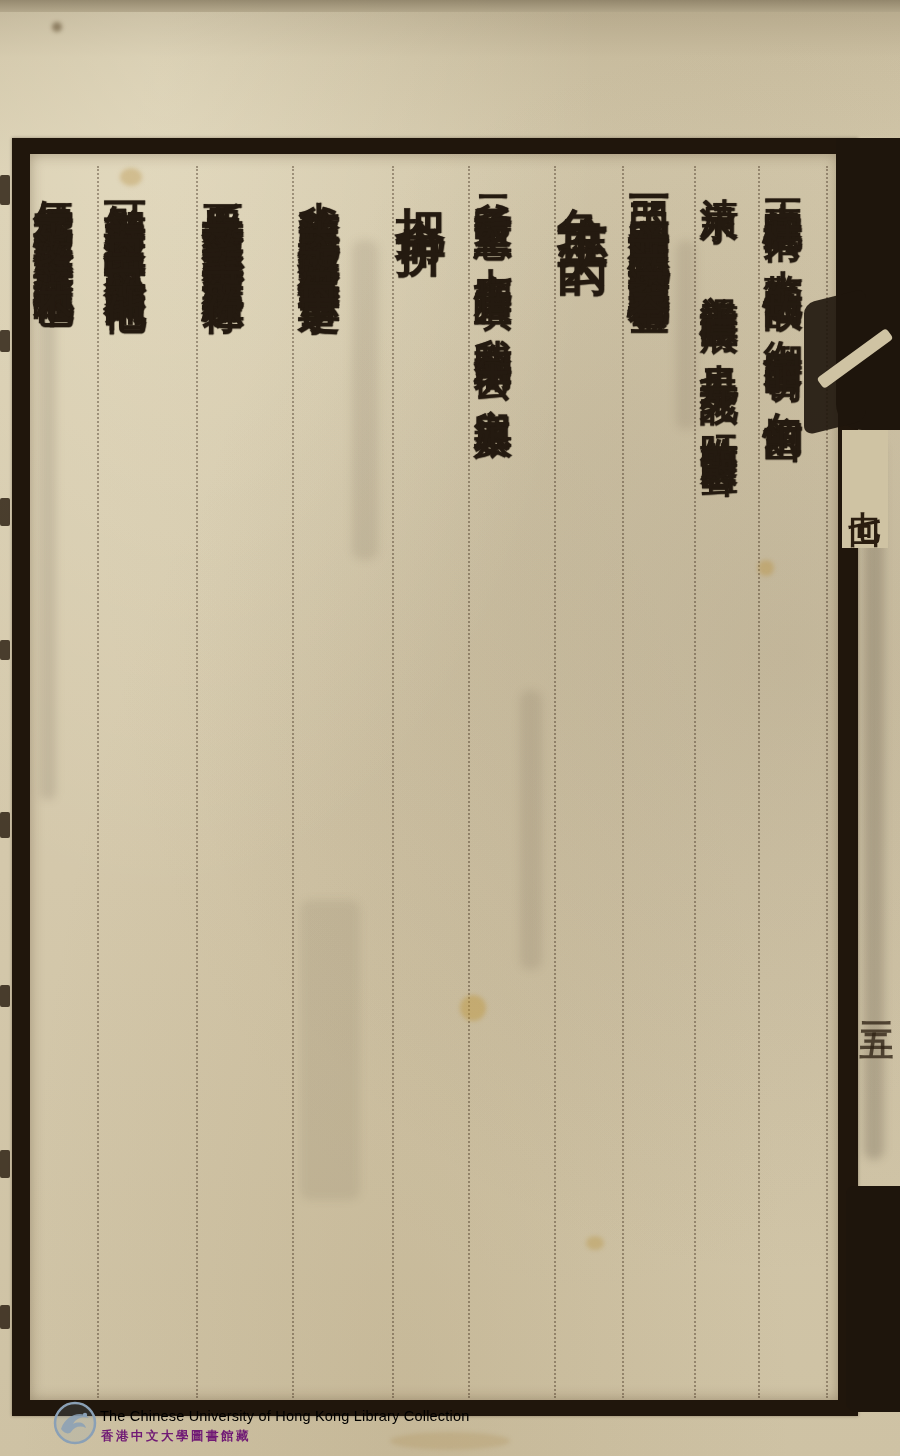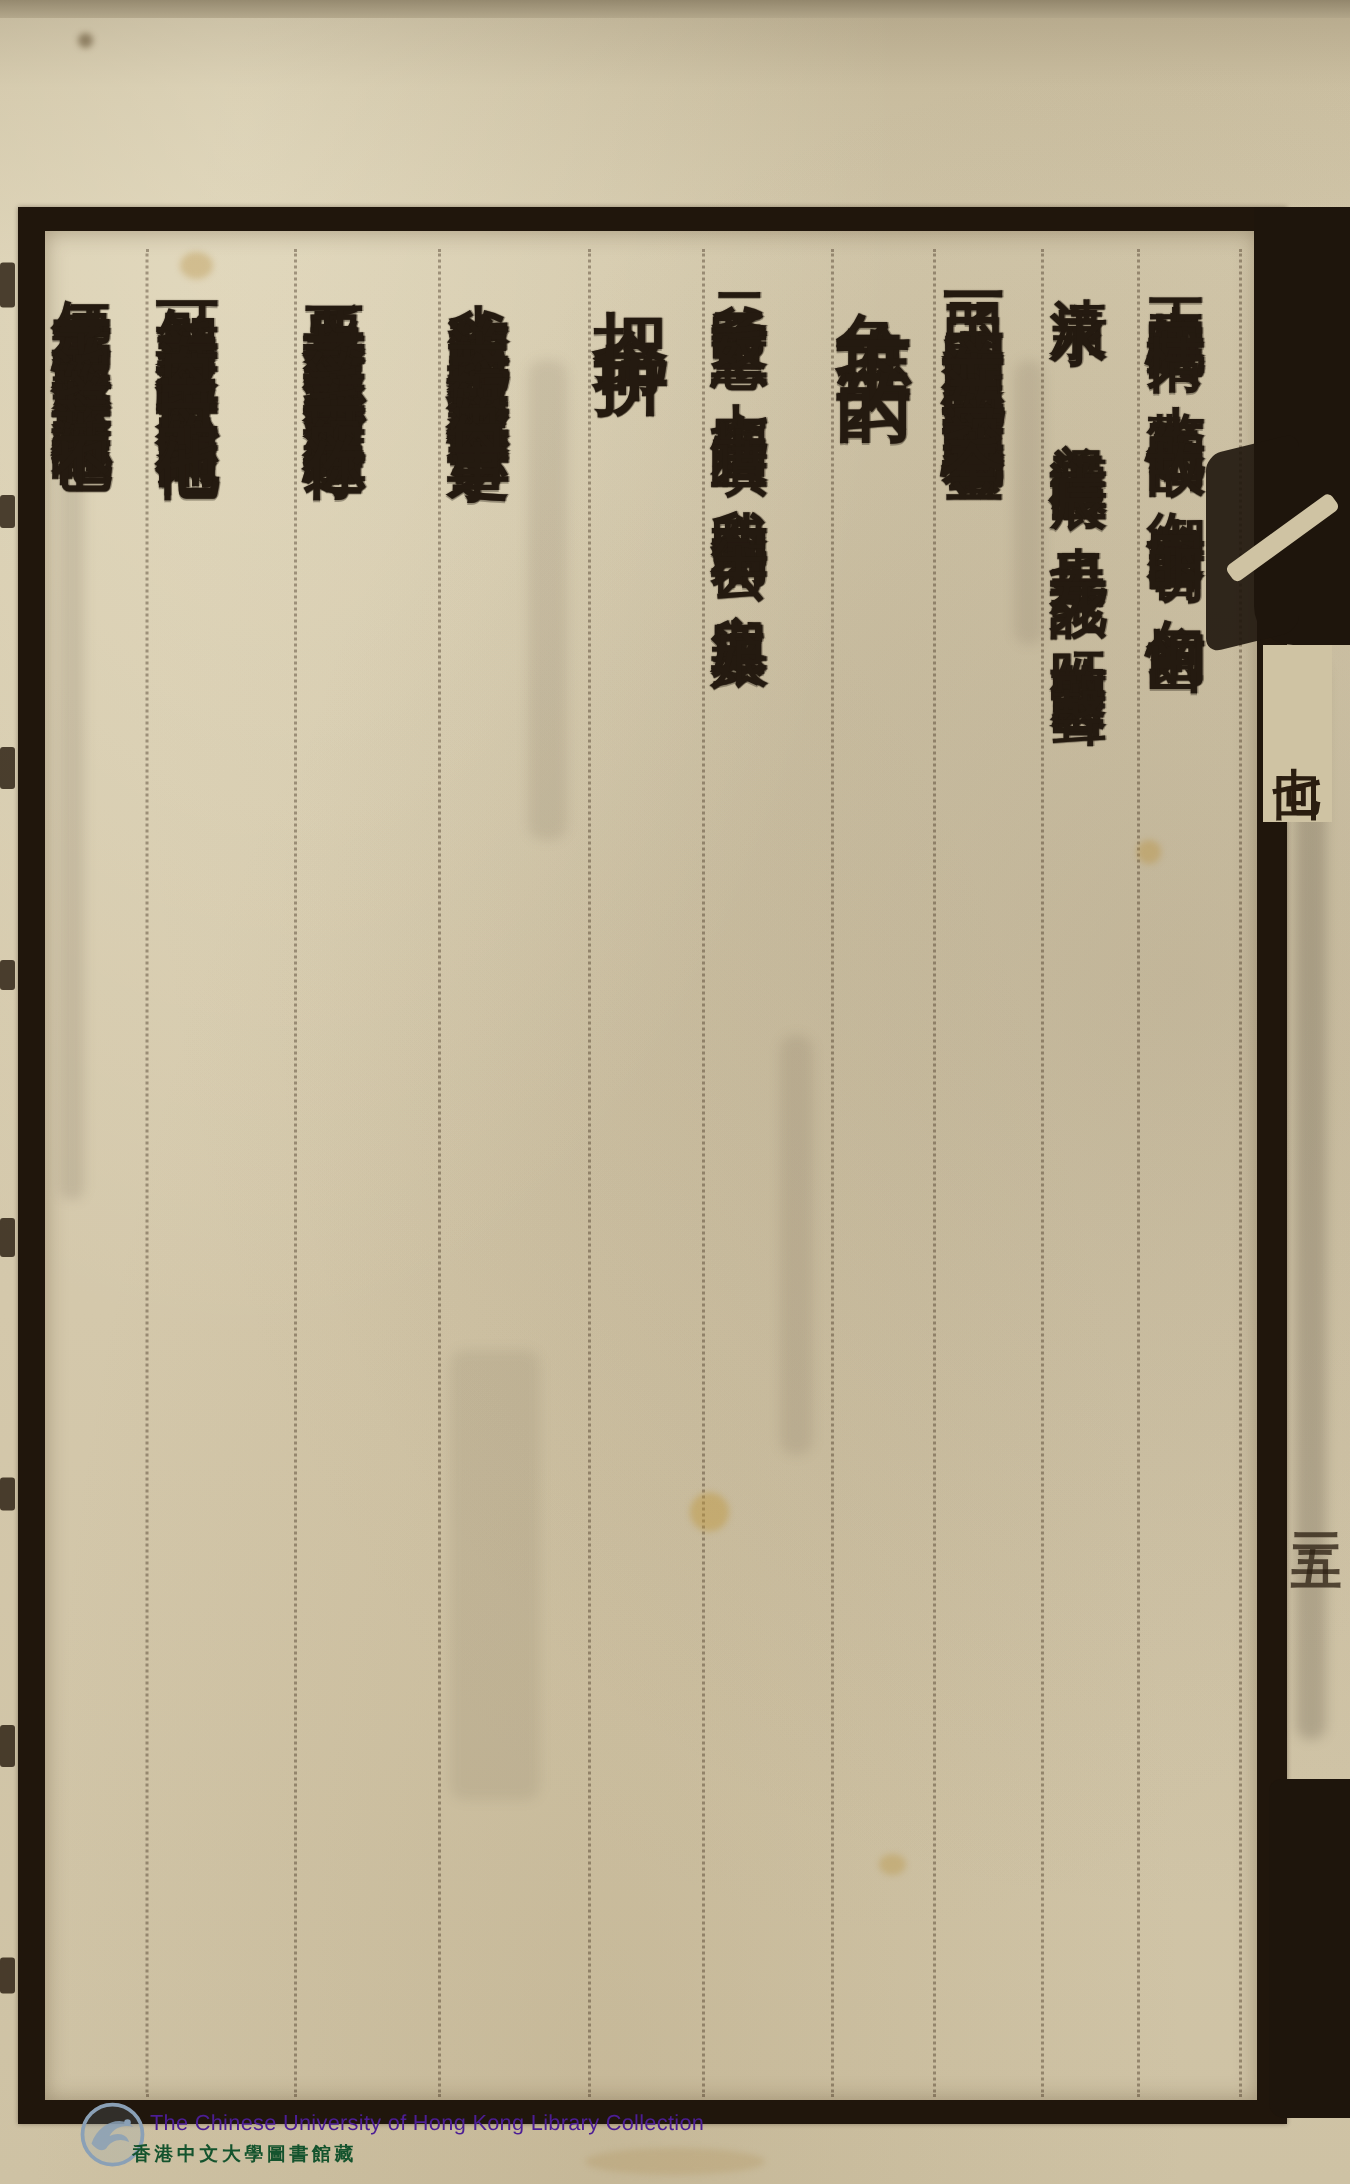--- a/index.html
+++ b/index.html
@@ -53,23 +53,23 @@
     letter-spacing:6px;padding-top:6px;box-sizing:border-box;text-align:center;}
   .folio{position:absolute;left:854px;top:995px;writing-mode:vertical-rl;
     text-orientation:upright;font-size:34px;font-weight:bold;
     color:rgba(48,35,20,.78);letter-spacing:8px;}
   
   .nub{position:absolute;left:0;width:10px;background:#2a1d10;opacity:.82;border-radius:2px;}
   
   .ghost{position:absolute;background:rgba(88,76,58,.12);filter:blur(4px);border-radius:10px;}
   .stain{position:absolute;border-radius:50%;filter:blur(2px);}
   
-  .wm-en{position:absolute;left:100px;top:1408px;font-size:14.5px;color:#4c1d95;
+  .wm-en{position:absolute;left:100px;top:1408px;font-size:14.5px;color:#000000;
     font-family:"Liberation Sans","DejaVu Sans",sans-serif;letter-spacing:.2px;}
-  .wm-zh{position:absolute;left:88px;top:1428px;font-size:12.5px;color:#14532d;
+  .wm-zh{position:absolute;left:101px;top:1428px;font-size:12.5px;color:#701a75;
     letter-spacing:2.5px;font-weight:bold;}
   .logo{position:absolute;left:52px;top:1400px;width:46px;height:46px;}
 </style>
 </head>
 <body>
 
 <div class="edge-strip"></div>
 
 <div class="frame"></div>
 

